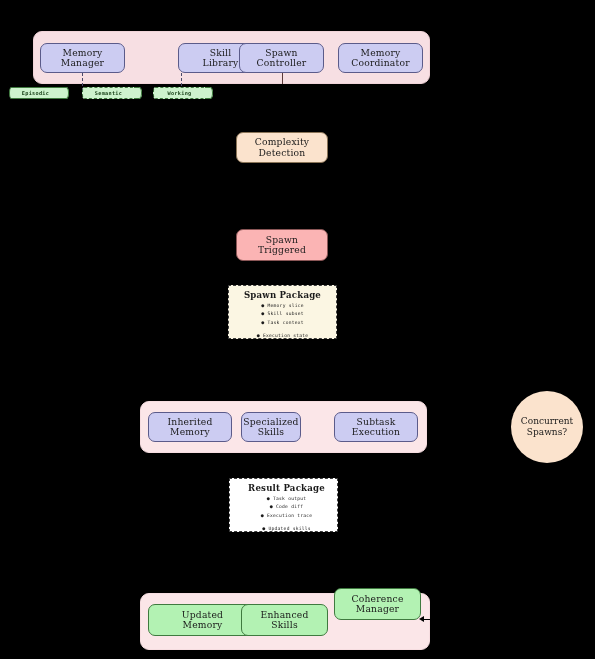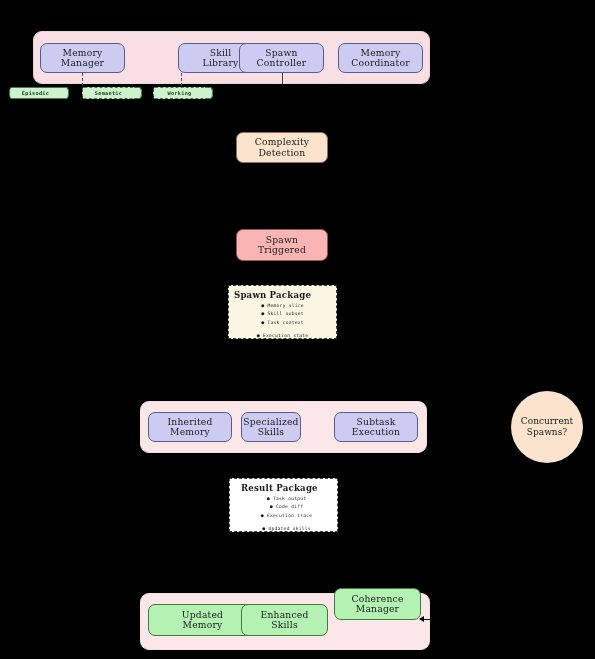--- a/index.html
+++ b/index.html
@@ -46,21 +46,21 @@
   }
 
   
   .pkg{
     position:absolute;box-sizing:border-box;
     border:1px dashed #3a3a3a;padding:3px 5px 4px 5px;
   }
   .pkg.cream{background:#fbf6e3;}
   .pkg.mint{background:#ffffff;padding-left:11px;}
   .pkg-title{
-    font-weight:bold;font-size:8.6px;
+    font-weight:bold;font-size:8.6px;text-align:center;
     letter-spacing:.2px;margin:1px 0 1px 0;
   }
   .pkg ul{
     list-style:none;margin:0;padding:0;
     font-family:"DejaVu Sans Mono","Liberation Mono",monospace;
     font-size:4.6px;line-height:1.62;color:#1a1a1a;letter-spacing:.25px;
   }
   .pkg li{position:relative;text-align:center;}
   .pkg li .b{font-size:5px;}
   .pkg li.gap{margin-top:5px;}

